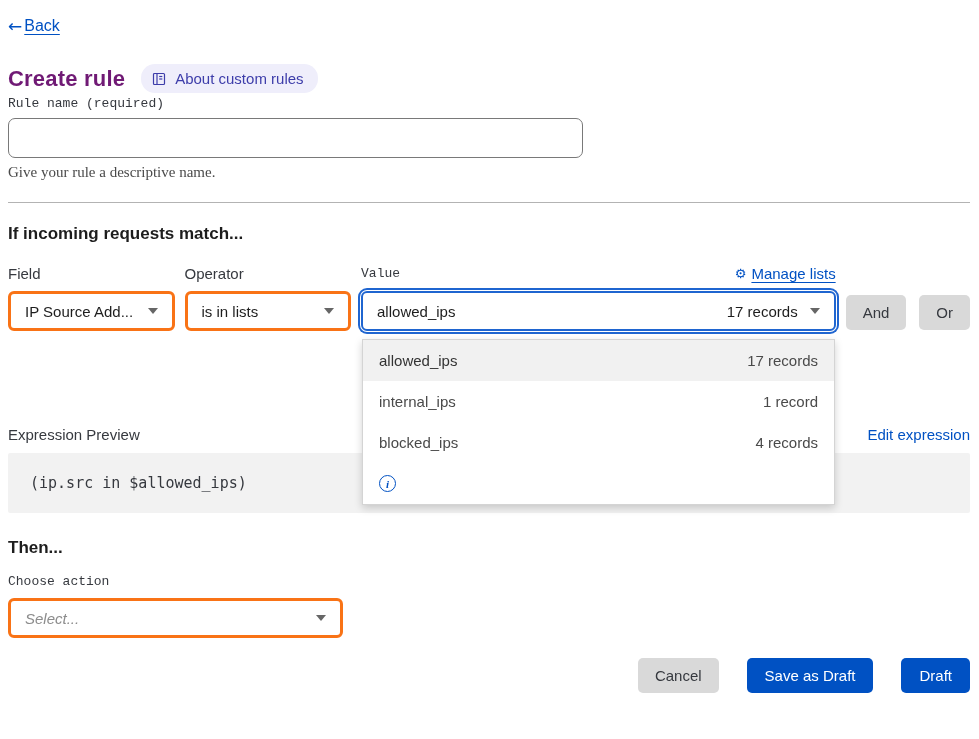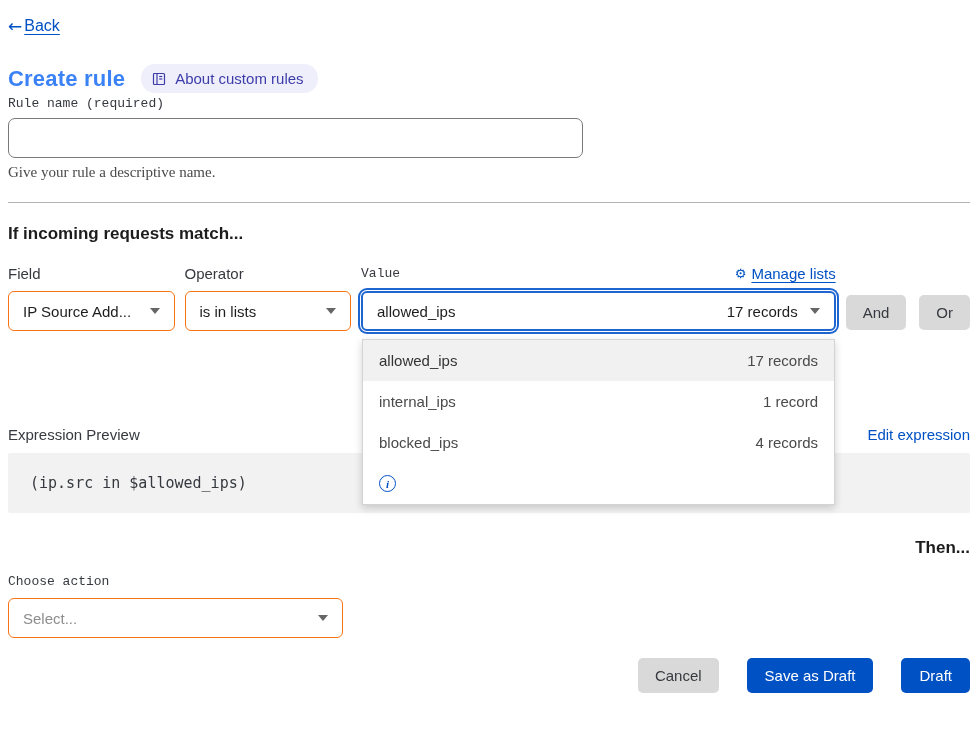--- a/index.html
+++ b/index.html
@@ -18,40 +18,40 @@
   .page{padding:16px 9px 0 8px;position:relative;}
 
   
   .back-link{display:inline-flex;align-items:center;gap:2px;color:var(--link_blue);
     font-size:16px;text-decoration:none;cursor:pointer;}
   .back-link .arrow{font-size:17px;text-decoration:none;font-family:"DejaVu Sans",sans-serif;}
   .back-link .back-text{text-decoration:underline;text-underline-offset:3px;}
 
   
   .title-row{display:flex;align-items:center;gap:16px;margin-top:28px;}
-  h1{font-size:22px;font-weight:bold;color:#3b82f6;letter-spacing:.2px;}
+  h1{font-size:22px;font-weight:bold;color:#701a75;letter-spacing:.2px;}
   .about-badge{display:inline-flex;align-items:center;gap:8px;background:var(--badge_bg);
     color:var(--badge_text);font-size:15px;padding:6px 14px 6px 10px;border-radius:14px;cursor:pointer;}
   .about-badge svg{display:block;}
 
   
   .field-label{font-size:13px;color:#36393f;font-family:Liberation Mono, monospace;}
   .rule-name-label{margin-top:24px;}
   .rule-name-input{display:block;margin-top:7px;width:575px;height:40px;border:1px solid #797979;
     border-radius:7px;font-size:15px;padding:0 12px;color:#1d1d1d;outline:none;}
   .helper-text{margin-top:6px;font-size:15px;color:#4a4a4a;font-family:Liberation Serif, serif;}
 
   .divider{border:none;border-top:1px solid #b3b3b3;margin-top:21px;}
 
   h2{font-size:17px;font-weight:bold;color:#1d1d1d;margin-top:21px;}
 
   
   .match-row{display:flex;gap:10px;margin-top:21px;align-items:flex-start;}
   .col-label{font-size:15px;color:#36393f;margin-bottom:9px;display:block;}
-  .select-box{height:40px;border:1px solid #f97316;border-radius:6px;background:#fff;
+  .select-box{height:40px;border:3px solid #f97316;border-radius:6px;background:#fff;
     display:flex;align-items:center;padding:0 14px;font-size:15px;color:#1d1d1d;cursor:pointer;}
   .caret{width:0;height:0;border-left:5px solid transparent;border-right:5px solid transparent;
     border-top:6px solid #666;margin-left:auto;flex:none;}
   .field-col,.operator-col{width:167px;}
   .value-col{width:476px;position:relative;}
   .value-label-row{display:flex;justify-content:space-between;align-items:center;margin-bottom:9px;}
   .manage-lists{display:inline-flex;align-items:center;gap:5px;color:var(--link_blue);
     font-size:15px;cursor:pointer;}
   .manage-lists .gear{font-family:"DejaVu Sans",sans-serif;font-size:13px;text-decoration:none;}
   .manage-lists .manage-text{text-decoration:underline;text-underline-offset:3px;}
@@ -84,23 +84,23 @@
   .expression-section{margin-top:95px;}
   .expr-head{display:flex;justify-content:space-between;align-items:baseline;}
   .expr-label{font-size:15px;color:#36393f;}
   .edit-expression{color:var(--link_blue);font-size:15px;
     text-underline-offset:3px;cursor:pointer;}
   .expr-box{margin-top:10px;background:#f2f2f2;height:60px;display:flex;align-items:center;
     padding-left:22px;border-radius:2px;}
   .expr-code{font-family:"DejaVu Sans Mono","Liberation Mono",monospace;font-size:15px;color:#36393f;}
 
   
-  .then-heading{margin-top:25px;text-align:right;}
+  .then-heading{margin-top:25px;}
   .choose-action-label{display:block;margin-top:16px;}
-  .action-select{margin-top:9px;width:335px;}
+  .action-select{margin-top:9px;width:335px;font-style:italic;}
   .placeholder{color:#8c8c8c;}
 
   
   .footer{display:flex;justify-content:flex-end;gap:28px;margin-top:20px;}
 </style>
 </head>
 <body>
 
 <div class="page">
 

